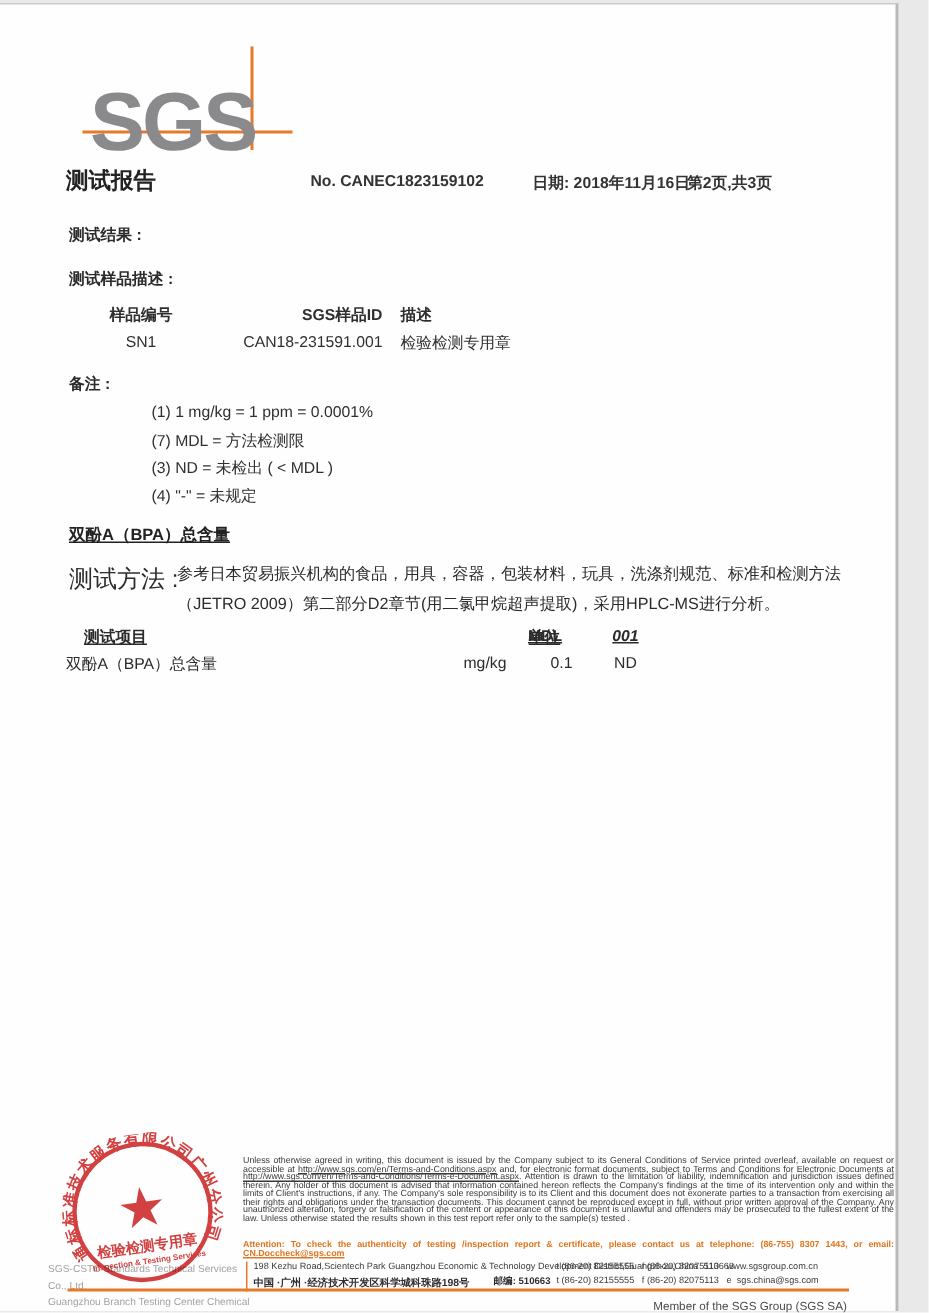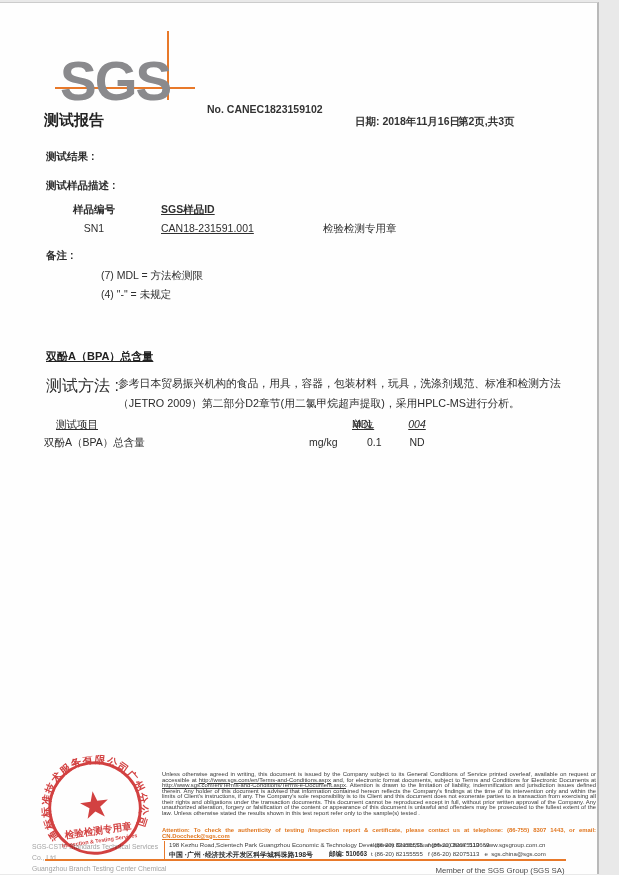--- a/index.html
+++ b/index.html
@@ -18,43 +18,43 @@
   .abs{position:absolute;}
   
   .logo-text{
     font-size:55px;font-weight:bold;color:#8a8a8d;line-height:1;
     letter-spacing:-2px;z-index:2;
   }
   .logo-hline{left:55px;top:84px;width:140px;height:2px;background:#e8792a;z-index:1;}
   .logo-vline{left:167px;top:28px;width:2px;height:69px;background:#e8792a;z-index:1;}
   
   .doc-title{left:44px;top:108px;font-size:15px;font-weight:bold;color:#222;}
-  .report-no{left:207px;top:100px;font-size:10.5px;font-weight:bold;color:#333;}
+  .report-no{left:207px;top:112px;font-size:10.5px;font-weight:bold;color:#333;}
   .report-date{left:355px;top:112px;font-size:10.5px;font-weight:bold;color:#333;}
   .report-pages{left:458px;top:112px;font-size:10.5px;font-weight:bold;color:#333;}
   .lbl{font-size:10.5px;font-weight:bold;color:#2b2b2b;}
   .ulabel{}
   
   .sample-table{left:55px;top:200px;font-size:10.5px;}
-  .sample-table .trow{display:flex;margin-bottom:5px;gap:28px;}
+  .sample-table .trow{display:flex;margin-bottom:5px;}
   .sample-table .c1{width:78px;text-align:center;}
-  .sample-table .c2{width:122px;text-align:left;text-decoration:underline;}
+  .sample-table .c2{width:122px;text-align:right;}
   .sample-table .c3{width:180px;text-align:left;padding-left:12px;}
   .sample-table .hd{font-weight:bold;}
   
   .remarks-list{left:101px;top:263px;font-size:10.5px;line-height:18.5px;}
   
   .bpa-head{left:46px;top:346px;font-size:11px;font-weight:bold;text-decoration:underline;color:#222;}
   .method-label{left:46px;top:373px;font-size:16px;color:#2b2b2b;}
   .method-text{left:118px;top:371px;width:462px;font-size:10.8px;line-height:19.5px;color:#2b2b2b;}
   .rtable-header .h-item{left:56px;top:415px;}
   .rtable-header .h-unit{left:309px;top:415px;width:36px;text-align:center;margin-left:36px;}
   .rtable-header .h-mdl{left:352px;top:415px;width:38px;text-align:left;}
   .rtable-header .h-col1{left:398px;top:415px;width:38px;text-align:center;font-style:italic;}
-  .rth{position:absolute;font-size:10.5px;font-weight:normal;text-decoration:underline;color:#2b2b2b;}
+  .rth{position:absolute;font-size:10.5px;font-weight:bold;text-decoration:underline;color:#2b2b2b;}
   .rtd{position:absolute;font-size:10.5px;color:#2b2b2b;}
   .rtable-row .d-item{left:44px;top:433px;}
   .rtable-row .d-unit{left:309px;top:433px;width:36px;}
   .rtable-row .d-mdl{left:367px;top:433px;width:38px;text-align:left;}
   .rtable-row .d-val{left:398px;top:433px;width:38px;text-align:center;}
   
   .company-name{left:32px;top:838px;width:135px;font-size:6.8px;line-height:11px;color:#a3a3a3;}
   .stamp-wrap{left:40px;top:753px;width:110px;height:104px;z-index:5;
     transform:rotate(-8deg);mix-blend-mode:multiply;opacity:.92;}
   .legal{left:162px;top:769px;width:434px;font-size:5.9px;line-height:5.5px;
@@ -86,43 +86,46 @@
   <div class="abs report-date">日期: 2018年11月16日</div>
   <div class="abs report-pages">第2页,共3页</div>
 
   <div class="abs lbl" style="left:46px;top:147px;">测试结果 :</div>
 
   <div class="abs lbl ulabel" style="left:46px;top:176px;">测试样品描述 :</div>
   <div class="abs sample-table">
     <div class="trow hd">
       <span class="c1">样品编号</span>
       <span class="c2">SGS样品ID</span>
+      <span class="c3">描述</span>
     </div>
     <div class="trow">
       <span class="c1">SN1</span>
       <span class="c2">CAN18-231591.001</span>
       <span class="c3">检验检测专用章</span>
     </div>
   </div>
 
   <div class="abs lbl" style="left:46px;top:246px;">备注 :</div>
   <div class="abs remarks-list">
+    <div>(1) 1 mg/kg = 1 ppm = 0.0001%</div>
     <div>(7) MDL = 方法检测限</div>
+    <div>(3) ND = 未检出 ( &lt; MDL )</div>
     <div>(4) "-" = 未规定</div>
   </div>
 
   <div class="abs bpa-head">双酚A（BPA）总含量</div>
   <div class="abs method-label">测试方法 :</div>
   <div class="abs method-text">参考日本贸易振兴机构的食品，用具，容器，包装材料，玩具，洗涤剂规范、标准和检测方法（JETRO 2009）第二部分D2章节(用二氯甲烷超声提取)，采用HPLC-MS进行分析。</div>
 
   <div class="rtable-header">
     <span class="rth h-item">测试项目</span>
     <span class="rth h-unit">单位</span>
     <span class="rth h-mdl">MDL</span>
-    <span class="rth h-col1">004</span>
+    <span class="rth h-col1">001</span>
   </div>
   <div class="rtable-row">
     <span class="rtd d-item">双酚A（BPA）总含量</span>
     <span class="rtd d-unit">mg/kg</span>
     <span class="rtd d-mdl">0.1</span>
     <span class="rtd d-val">ND</span>
   </div>
 
   <div class="abs company-name">
     <div>SGS-CSTC Standards Technical Services Co., Ltd.</div>

